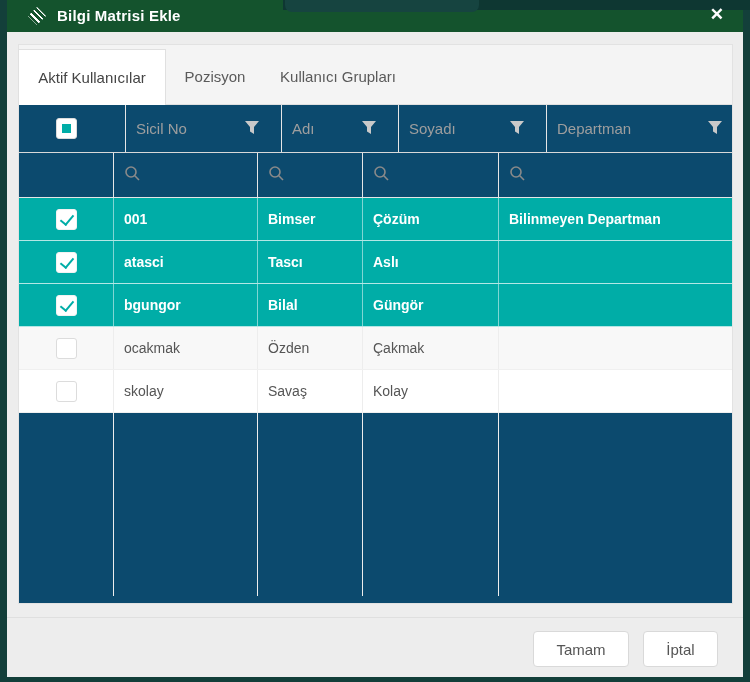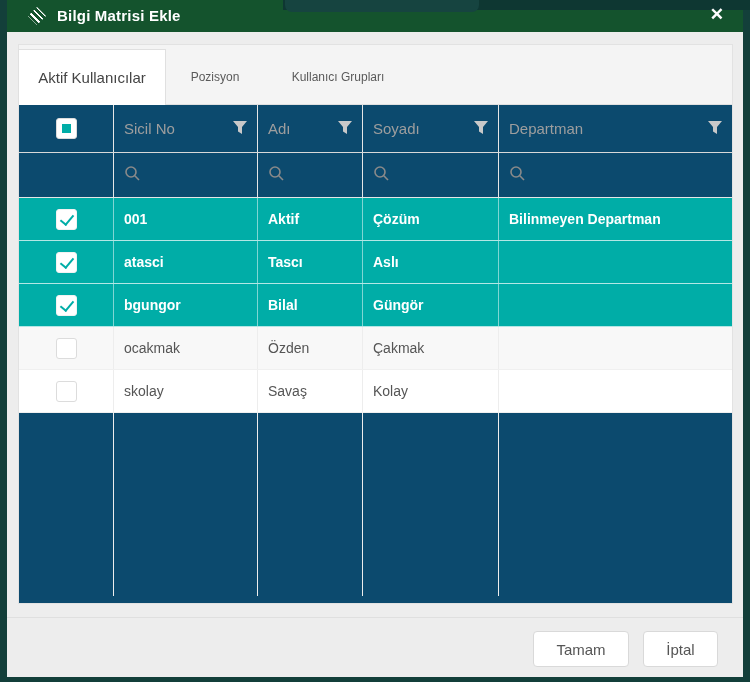--- a/index.html
+++ b/index.html
@@ -24,27 +24,27 @@
   
   .dialog-body{position:absolute;top:32px;left:0;right:0;bottom:0;background:#EDEDED;}
   .panel{position:absolute;left:11px;top:12px;width:715px;height:560px;background:#0c4a6e;border:1px solid #E2E2E2;box-sizing:border-box;}
 
   
   .tabbar{position:relative;height:60px;background:#F4F4F4;border-bottom:1px solid #E0E0E0;box-sizing:border-box;}
   .tab-active{position:absolute;left:-1px;top:4px;height:56px;width:148px;background:#fff;
     border:1px solid #E0E0E0;border-bottom:0;box-sizing:border-box;z-index:2;
     display:flex;align-items:center;justify-content:center;font-size:15px;color:#444;cursor:pointer;}
   .tab-label{position:absolute;top:4px;height:55px;display:flex;align-items:center;justify-content:center;
-    color:#5A5A5A;font-size:12px;cursor:pointer;}
+    color:#5A5A5A;font-size:15px;cursor:pointer;}
   .tab-pozisyon{left:146px;width:100px;}
   .tab-gruplar{left:246px;width:146px;}
 
   
   .ghead,.gsearch,.grow,.gfiller{display:grid;grid-template-columns:94px 144px 105px 136px 1fr;box-sizing:border-box;}
-  .ghead{height:48px;border-bottom:1px solid #D9D9D9;}
+  .ghead{height:48px;border-bottom:1px solid #D9D9D9;gap:12px;}
   .gh-cell{display:flex;align-items:center;padding:0 10px;color:#9E9E9E;font-size:15px;border-left:1px solid #E6E6E6;box-sizing:border-box;min-width:0;}
   .gh-cell.first{border-left:none;justify-content:center;padding:0;}
   .funnel{margin-left:auto;flex:none;cursor:pointer;}
   .gsearch{height:45px;border-bottom:1px solid #E6E6E6;}
   .gs-cell{display:flex;align-items:center;padding:0 10px;border-left:1px solid #E6E6E6;box-sizing:border-box;cursor:text;}
   .gs-cell.first{border-left:none;cursor:default;}
   .grow{height:43px;border-bottom:1px solid #F0F0F0;background:#fff;cursor:pointer;}
   .grow:nth-child(even){background:#F8F8F8;}
   .gcell{display:flex;align-items:center;padding:8px 10px;font-size:14px;color:#555;border-left:1px solid #EDEDED;box-sizing:border-box;min-width:0;white-space:nowrap;overflow:hidden;}
   .gcell.first{border-left:none;justify-content:center;padding:0;}
@@ -166,21 +166,21 @@
           </span>
         </div>
       </div>
 
       <div id="rows">
           <div class="grow selected">
             <div class="gcell first">
               <span class="cb checked"></span>
             </div>
             <div class="gcell">001</div>
-            <div class="gcell">Aktif</div>
+            <div class="gcell">Bimser</div>
             <div class="gcell">Çözüm</div>
             <div class="gcell">Bilinmeyen Departman</div>
           </div>
           <div class="grow selected">
             <div class="gcell first">
               <span class="cb checked"></span>
             </div>
             <div class="gcell">atasci</div>
             <div class="gcell">Tascı</div>
             <div class="gcell">Aslı</div>

